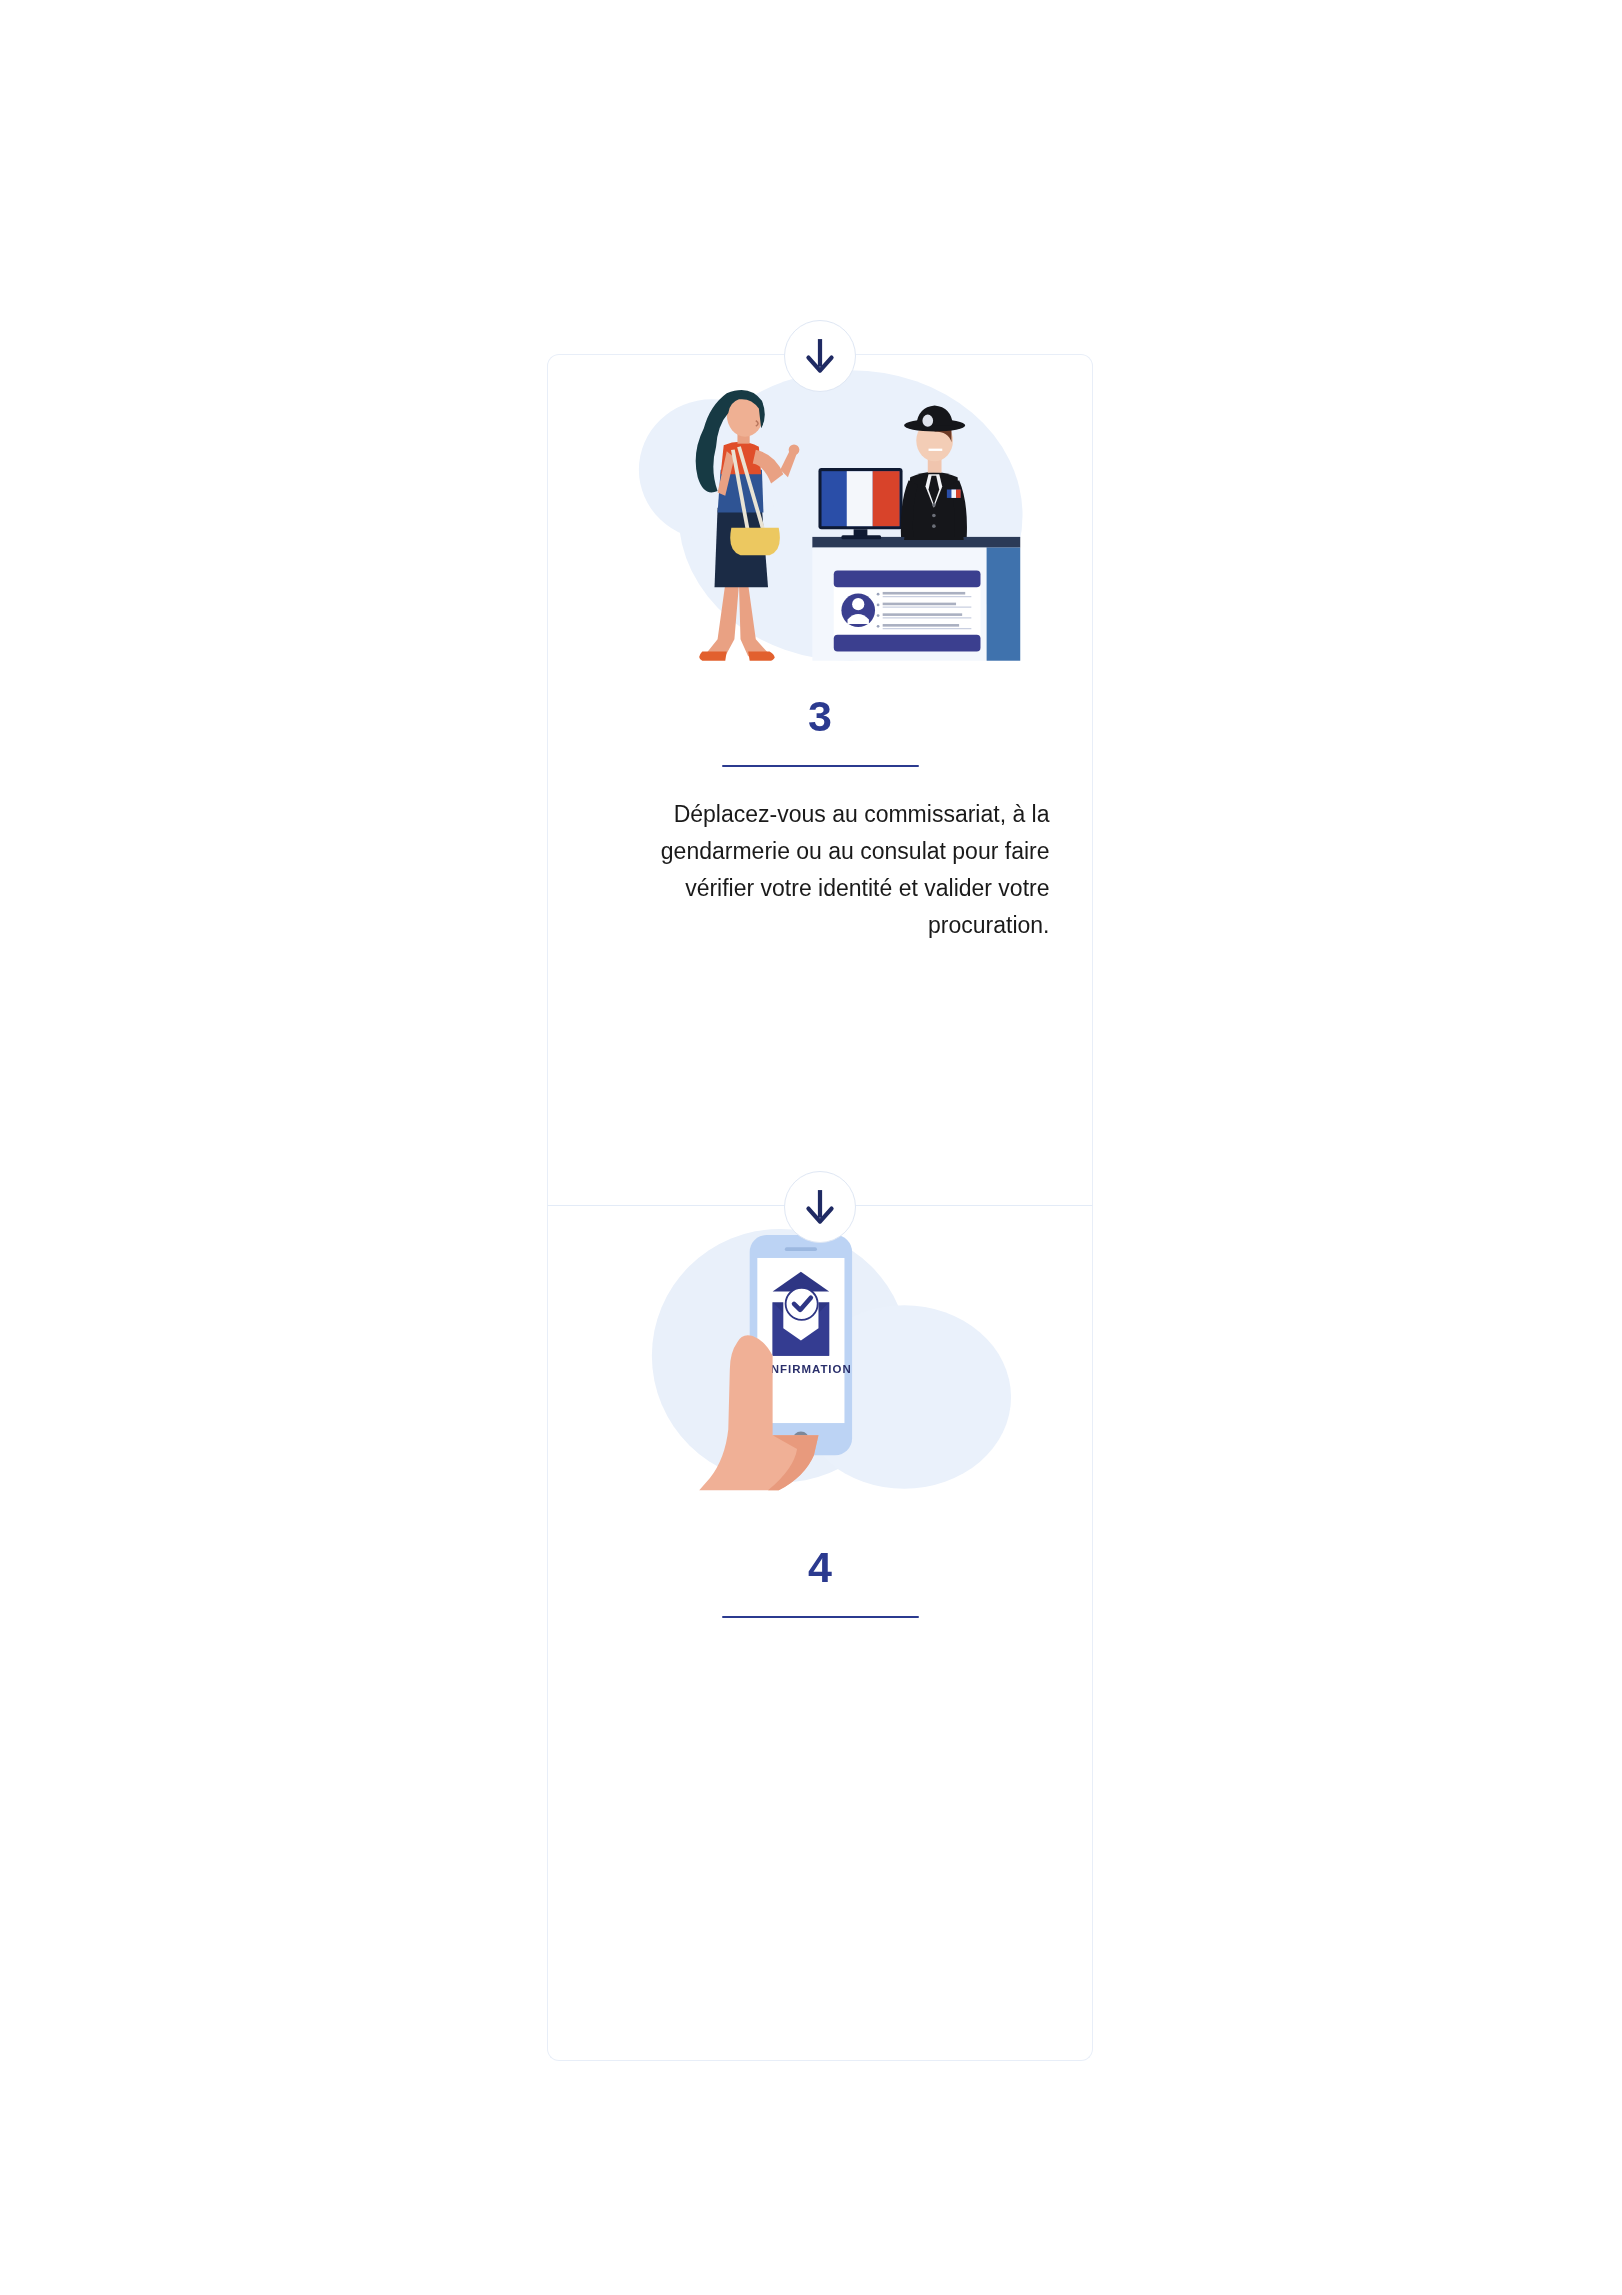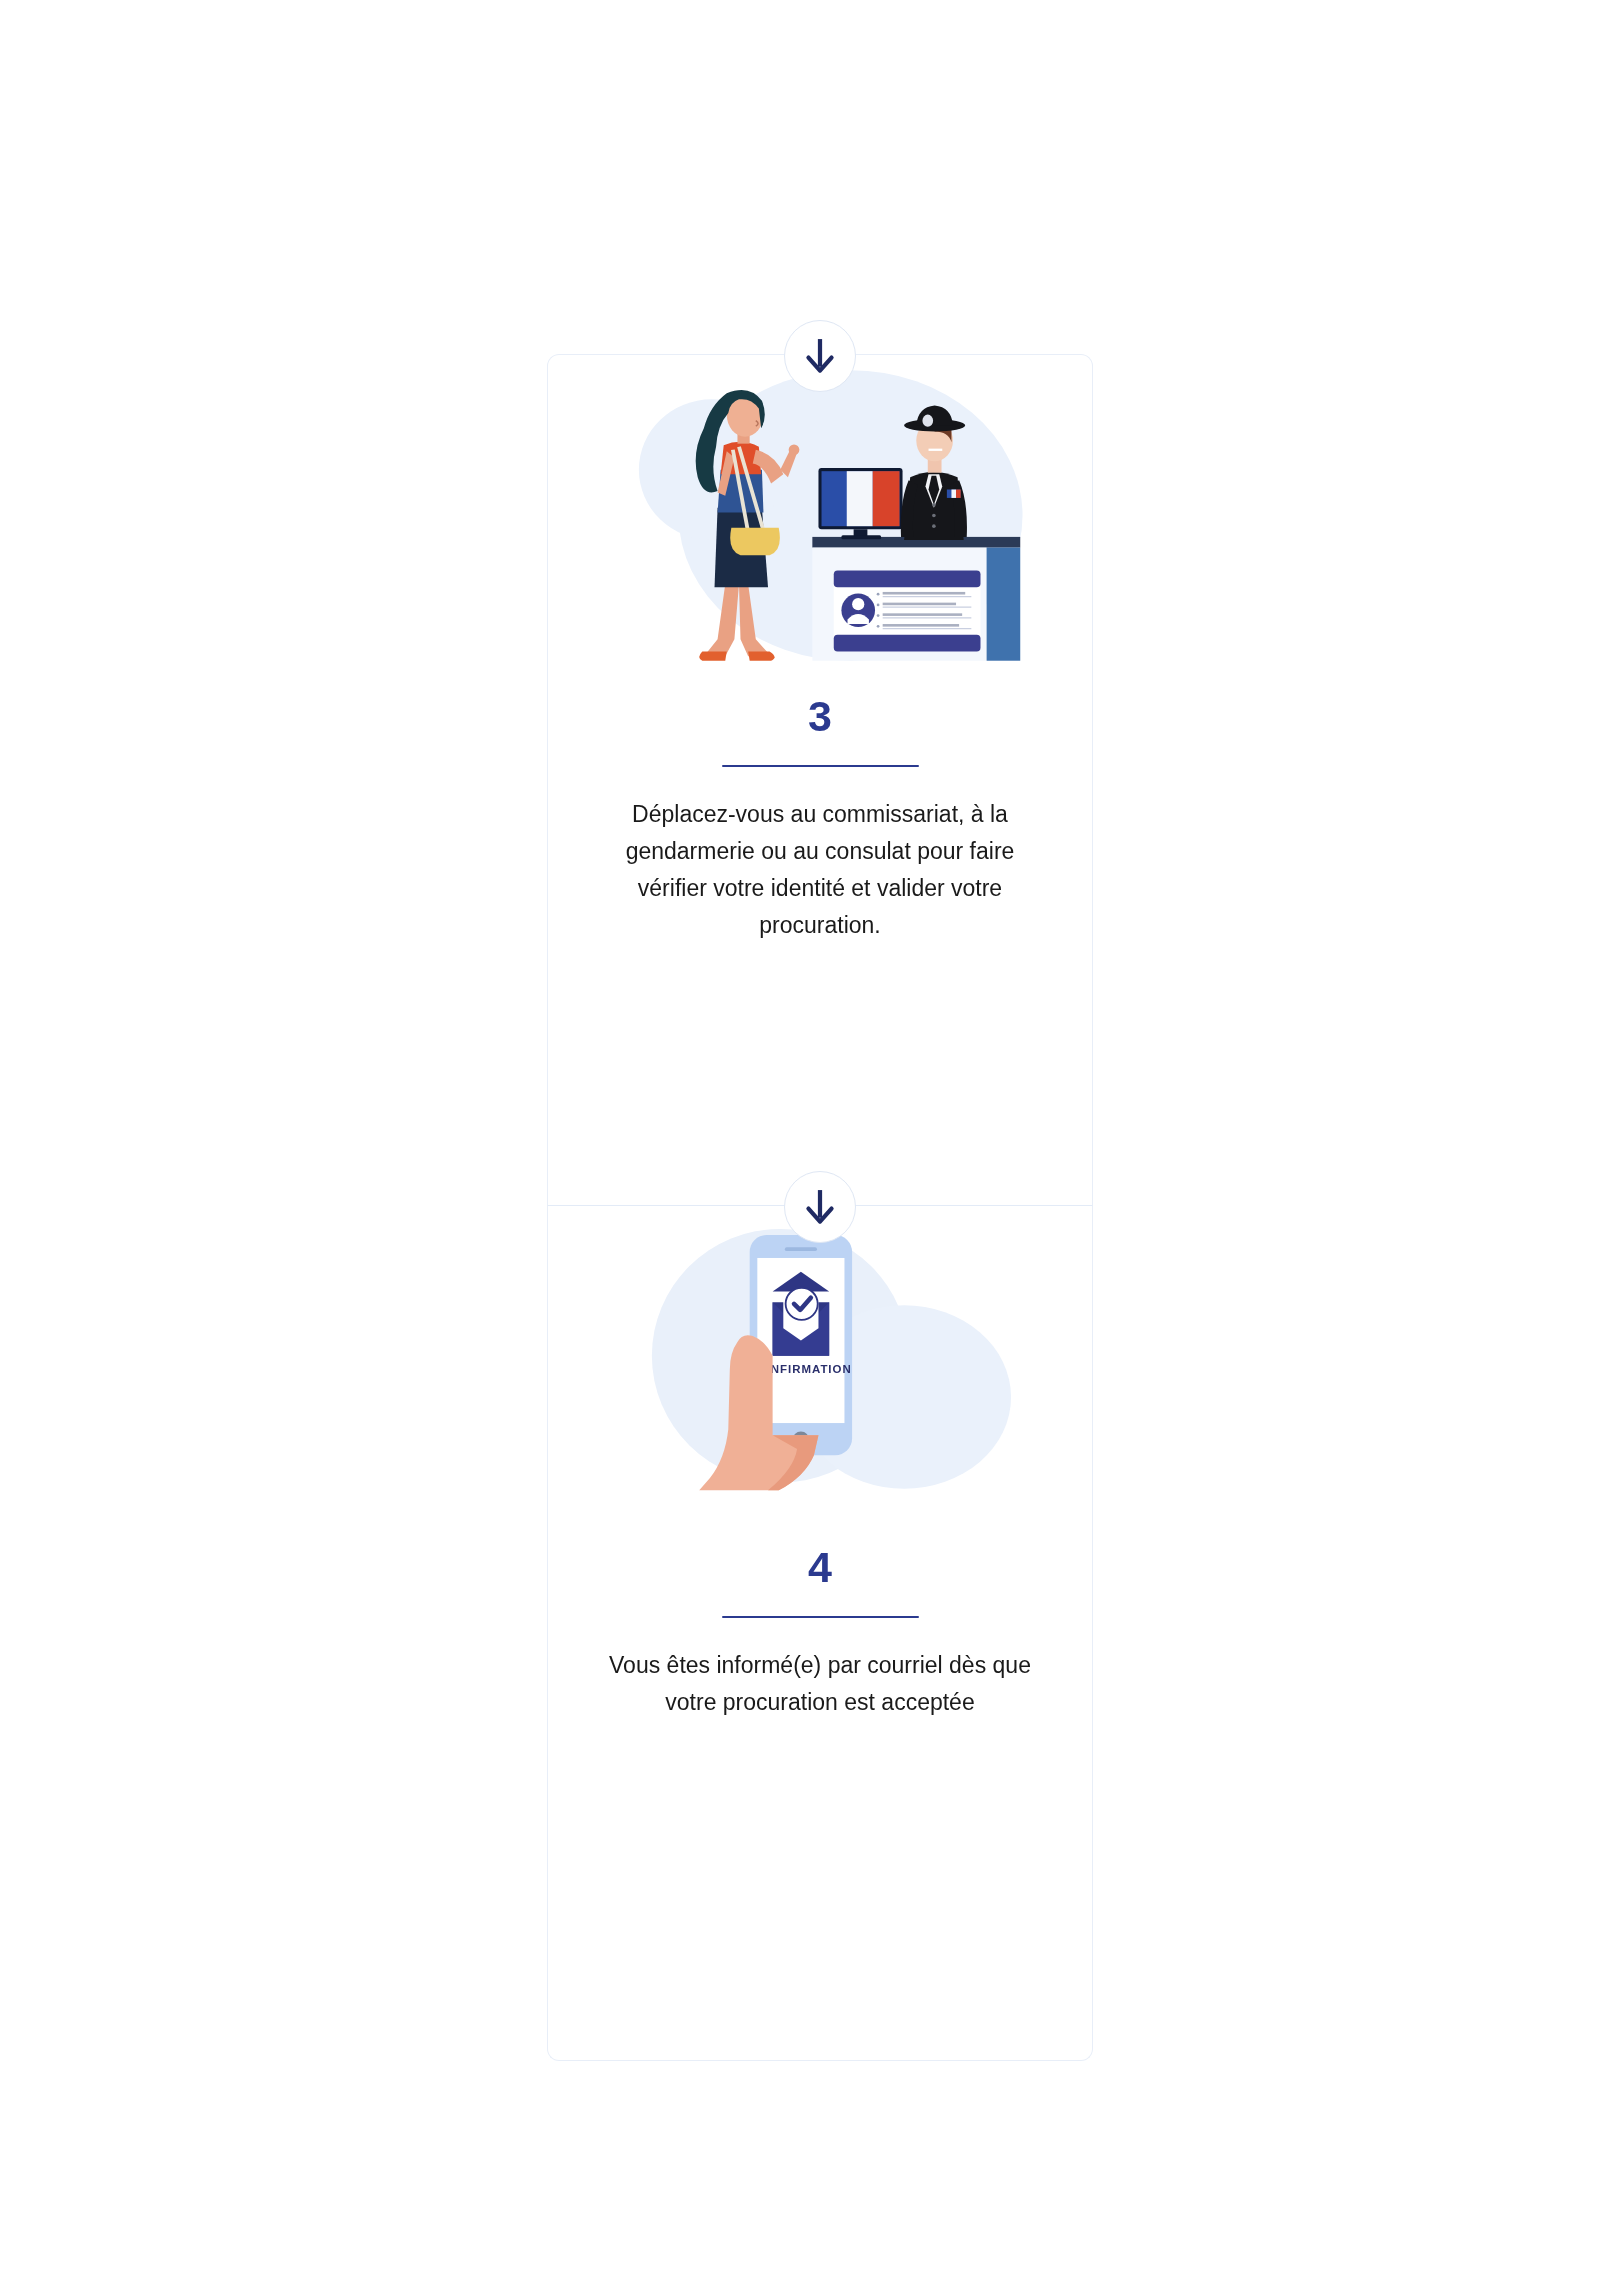--- a/index.html
+++ b/index.html
@@ -100,21 +100,21 @@
   
   .step-body {
     margin: 29px auto 0 auto;
     width: 459px;
     text-align: center;
     color: #1a1a1a;
     font-size: 23px;
     line-height: 37px;
     font-weight: 400;
   }
-  .step-body p { margin: 0; }
+  .step-body p { margin: 0; text-align: right; }
   .step-body p + p { margin-top: 37px; }
 </style>
 </head>
 <body>
 
 <div class="scan-sheet">
 
   <div class="steps-stack">
 
     <section class="step-card first">
@@ -277,20 +277,17 @@
 
           <path d="M212 178 Q202 192 202 214 L200 292 Q196 330 176 356 L162 372 L266 372
                    Q300 354 312 326 L318 300 L258 300 L258 196 Q248 176 232 170 Q218 166 212 178 Z" fill="#f0b096"></path>
           <path d="M258 300 L318 300 L312 326 Q300 354 266 372 L252 372 Q286 344 290 318 Z" fill="#e89a7d"></path>
         </svg>
       </div>
 
       <div class="step-number">4</div>
       <div class="step-rule"></div>
 
-      <div class="step-body">
-        <p>Vous êtes informé(e) par courriel dès que votre procuration est acceptée</p>
-      </div>
     </section>
 
   </div>
 </div>
 
 
 </body></html>

